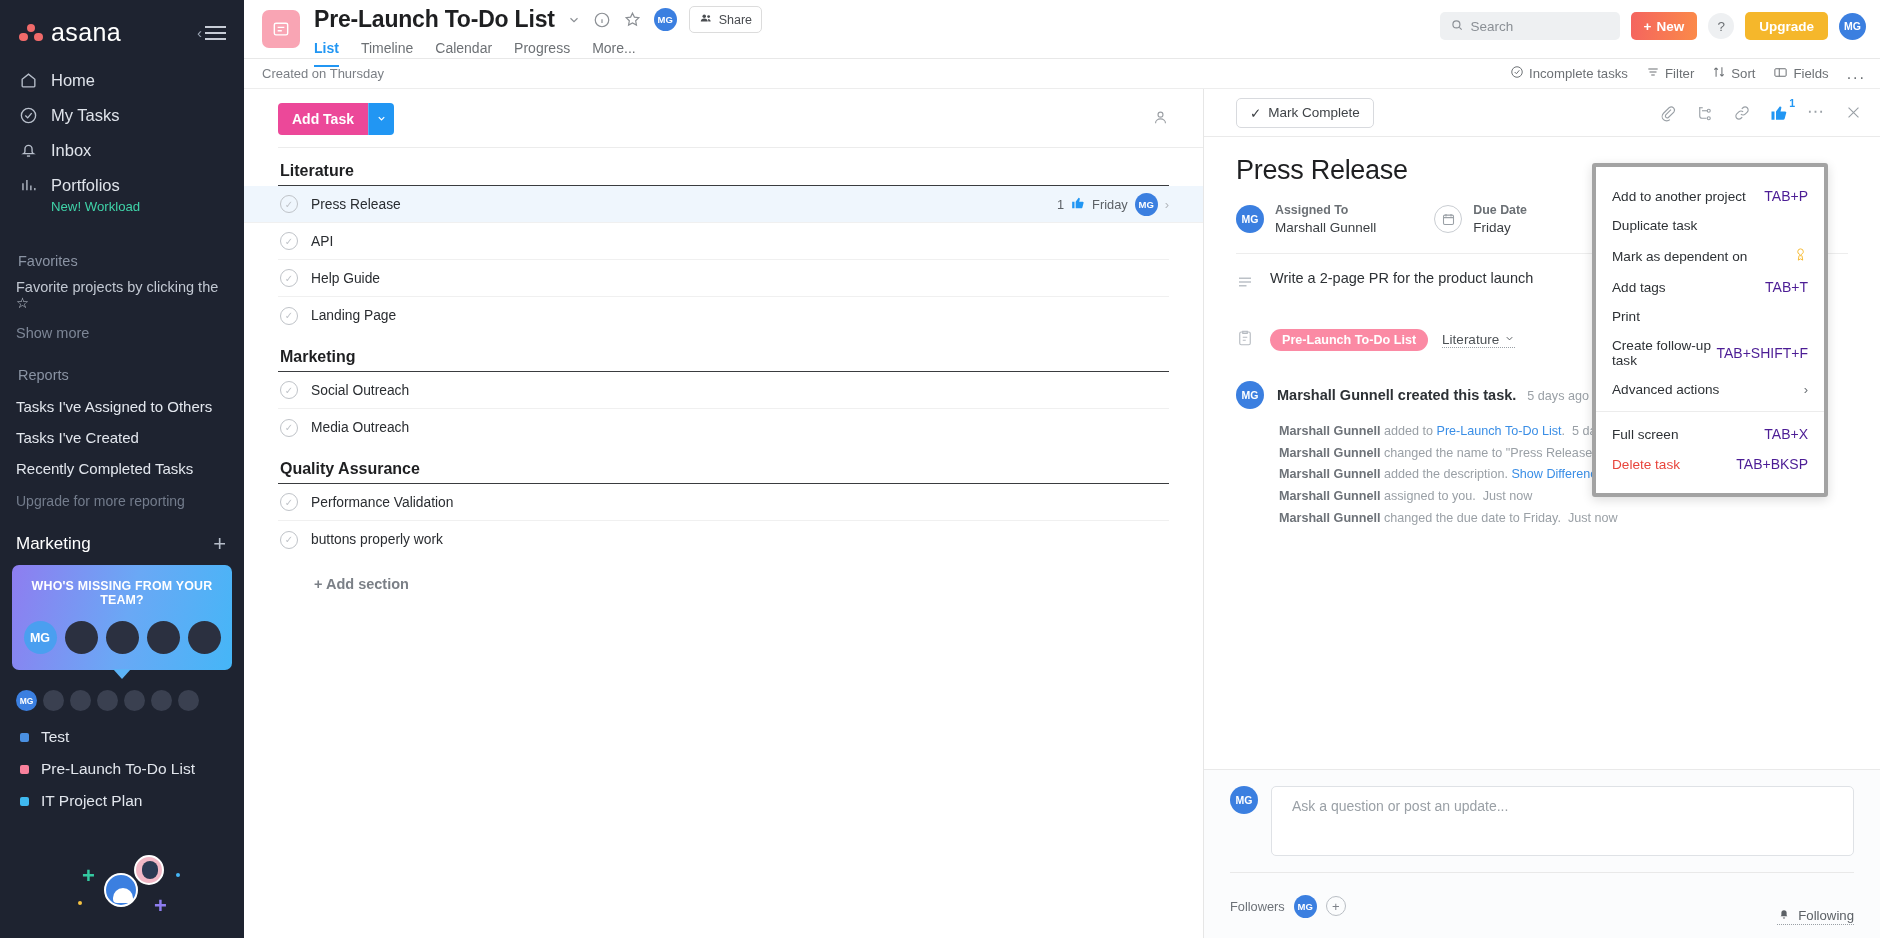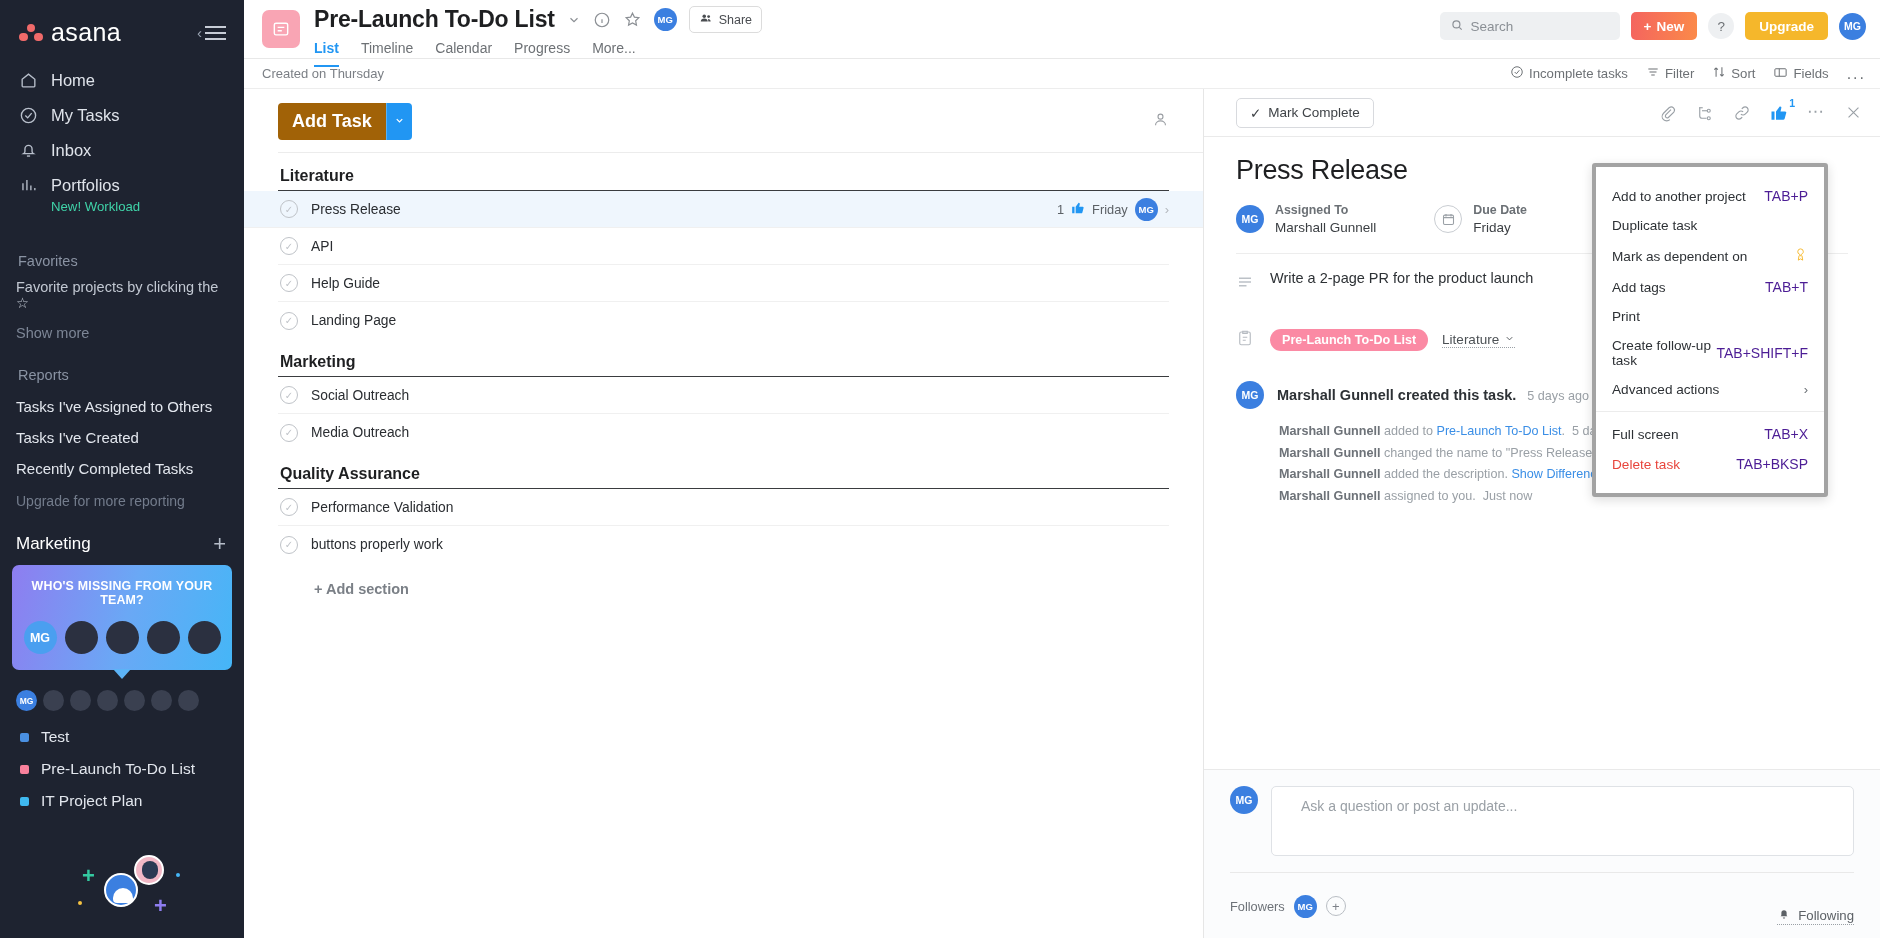--- a/index.html
+++ b/index.html
@@ -103,21 +103,21 @@
   .subbar-right { margin-left:auto; display:flex; align-items:center; gap:18px; font-size:13.2px; color:#6d7175; }
   .sb-btn { display:flex; align-items:center; gap:5px; cursor:pointer; }
 
   .content { flex:1; display:flex; min-height:0; }
 
   
   .list-pane { width: 960px; flex:0 0 960px; border-right:1px solid #e6e6e6; padding: 0 0 0 0; overflow:hidden; }
   .list-inner { padding: 14px 34px 0 34px; }
   .list-topbar { display:flex; align-items:center; padding-bottom: 12px; border-bottom:1px solid #ececec; margin-right:-34px; padding-right:34px; }
   .add-task { display:flex; }
-  .add-task .main { background:#a16207; color:#fff; border:none; font-size:18px; font-weight:bold; padding: 8px 14px; border-radius:4px 0 0 4px; cursor:pointer; }
+  .add-task .main { background:#ec4899; color:#fff; border:none; font-size:14px; font-weight:bold; padding: 8px 14px; border-radius:4px 0 0 4px; cursor:pointer; }
   .add-task .caret { background:#2196f3; color:#fff; border:none; border-left:1px solid #57b3f6; padding: 8px 7px; border-radius:0 4px 4px 0; font-size:11px; cursor:pointer; }
   .person-icon { margin-left:auto; color:#9a9ea3; cursor:pointer; }
 
   .section-head { font-size:16px; color:#1e1f21; font-weight:bold; padding: 14px 0 5px 2px; border-bottom:1.5px solid #3a3c3f; cursor:pointer; }
   .task-row { display:flex; align-items:center; height:37px; border-bottom:1px solid #f0f0f0; cursor:pointer; padding-left:2px; position:relative; }
   .task-row.selected { background:#eff6fd; margin-left:-34px; padding-left:36px; margin-right:-34px; padding-right:34px; }
   .check { width:18px; height:18px; border-radius:50%; border:1.3px solid #bfc3c8; display:flex; align-items:center; justify-content:center; color:#bfc3c8; font-size:10px; flex:0 0 18px; }
   .task-name { margin-left:13px; font-size:13.8px; color:#2a2d31; }
   .task-meta { margin-left:auto; display:flex; align-items:center; gap:7px; font-size:12.8px; color:#5c6166; }
   .thumb-blue { color:#2196f3; font-size:14px; }
@@ -154,21 +154,21 @@
   .act-head .txt { font-size:14.5px; color:#2d3135; font-weight:bold; }
   .act-head .ts { font-size:12.6px; color:#9aa0a6; font-weight:normal; margin-left:7px; }
   .act-lines { padding: 12px 0 0 43px; }
   .act-line { font-size:12.6px; color:#9aa0a6; line-height:1.72; }
   .act-line b { color:#6d7278; font-weight:bold; }
   .act-line a { color:#3a8ee6; text-decoration:none; cursor:pointer; }
   .act-line .ts2 { color:#9aa0a6; margin-left:7px; }
 
   .comment-area { border-top:1px solid #e9e9e9; background:#fbfcfd; padding: 16px 26px 0 26px; }
   .comment-row { display:flex; gap:13px; }
-  .comment-box { flex:1; height:70px; border:1px solid #dfe2e6; border-radius:5px; background:#fff; padding: 11px 29px; font-size:14px; color:#9aa0a6; cursor:text; }
+  .comment-box { flex:1; height:70px; border:1px solid #dfe2e6; border-radius:5px; background:#fff; padding: 11px 20px; font-size:14px; color:#9aa0a6; cursor:text; }
   .followers-row { display:flex; align-items:center; gap:9px; padding: 14px 0 13px 0; border-top:1px solid #e9e9e9; margin-top:16px; }
   .followers-lbl { font-size:12.8px; color:#6d7278; }
   .add-follower { width:20px; height:20px; border-radius:50%; border:1.2px solid #b9bec4; color:#7d8289; font-size:13px; display:flex; align-items:center; justify-content:center; cursor:pointer; }
   .following { margin-left:auto; display:flex; align-items:center; gap:7px; font-size:13.2px; color:#5c6166; border-bottom:1px dotted #9aa0a6; cursor:pointer;margin-top:20px; }
 
   
   .ctx-menu {
     position:absolute; left: 1592px; top: 163px; width: 236px;
     background:#fff; border:4px solid #a3a3a3; border-radius:3px;
     box-shadow: 0 3px 11px rgba(0,0,0,.14); z-index: 50; padding: 14px 0;
@@ -610,20 +610,23 @@
               </div>
               <div class="act-line">
                 <b>Marshall Gunnell</b><span> changed the name to "Press Release". </span><a>Show Original</a><span class="ts2">Yesterday at 2:02pm</span>
               </div>
               <div class="act-line">
                 <b>Marshall Gunnell</b><span> added the description. </span><a>Show Difference</a><span class="ts2">Just now</span>
               </div>
               <div class="act-line">
                 <b>Marshall Gunnell</b><span> assigned to you.</span><span class="ts2">Just now</span>
               </div>
+              <div class="act-line">
+                <b>Marshall Gunnell</b><span> changed the due date to Friday.</span><span class="ts2">Just now</span>
+              </div>
             </div>
           </div>
         </div>
 
         <div class="comment-area">
           <div class="comment-row">
             <span class="avatar-d">MG</span>
             <div class="comment-box">Ask a question or post an update...</div>
           </div>
           <div class="followers-row">

